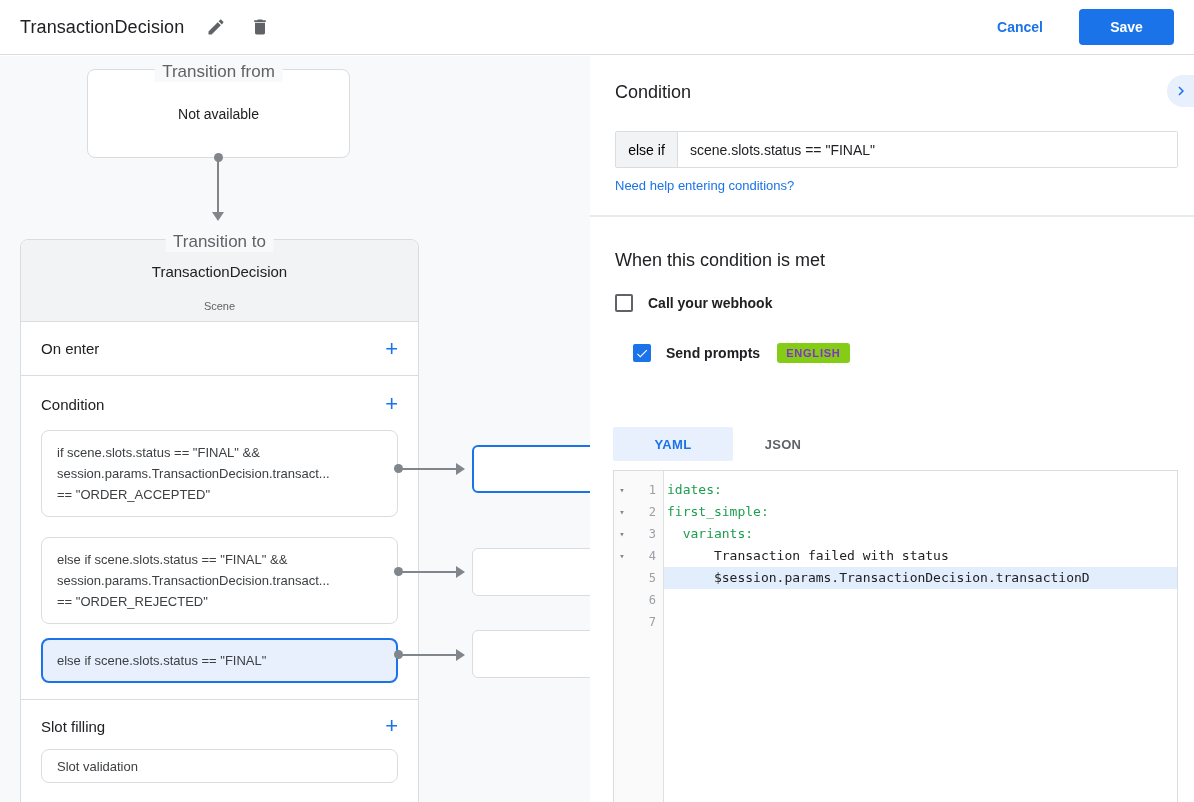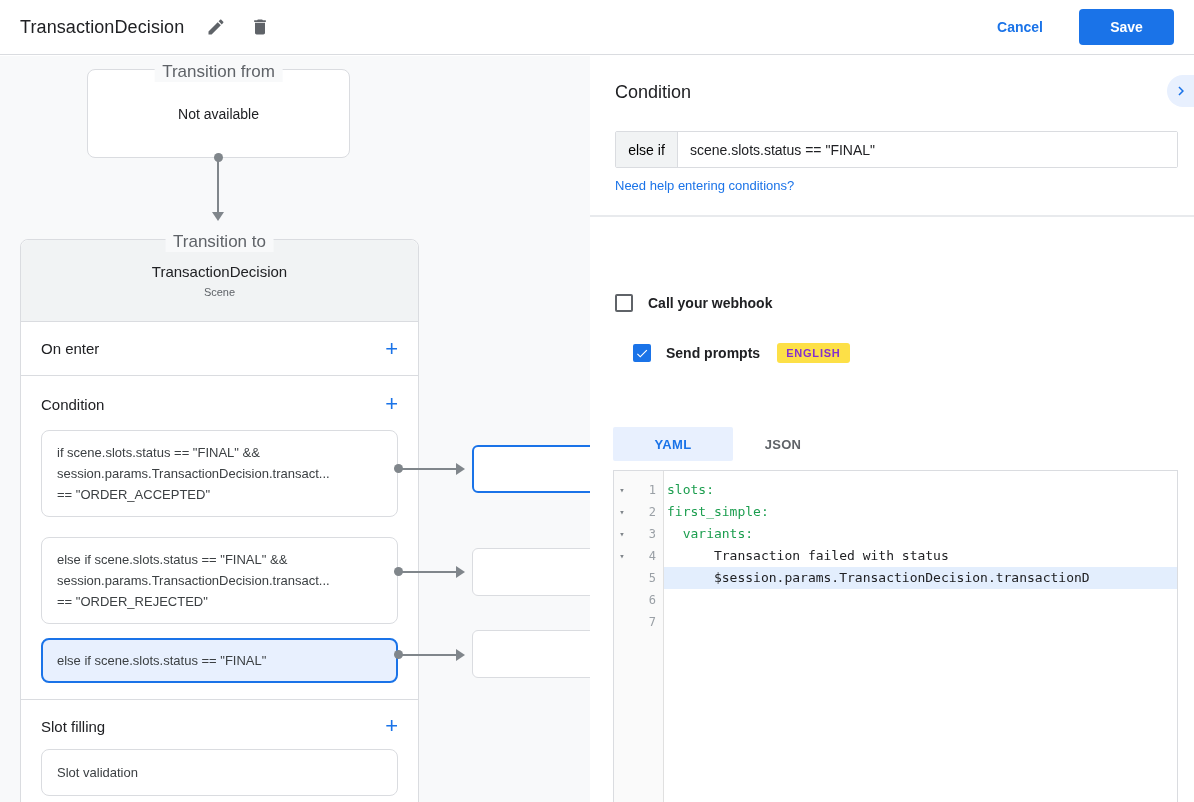--- a/index.html
+++ b/index.html
@@ -38,36 +38,36 @@
   .hline { position:absolute; height:2px; background:#80868b; }
   .arrow-right { position:absolute; width:0; height:0;
                  border-top:6px solid transparent; border-bottom:6px solid transparent;
                  border-left:9px solid #80868b; }
 
   .to-box { position:absolute; left:20px; top:183px; width:399px; height:580px;
             background:#fff; border:1px solid #dadce0; border-radius:8px 8px 0 0; }
   .to-header { height:82px; background:#f1f3f4; border-bottom:1px solid #dadce0;
                border-radius:8px 8px 0 0; text-align:center; padding-top:23px; }
   .to-header .scene-title { font-size:15px; color:#202124; }
-  .to-header .scene-sub { font-size:11px; color:#5f6368; margin-top:6px; }
+  .to-header .scene-sub { font-size:11px; color:#5f6368; margin-top:20px; }
 
   .row-onenter { height:54px; display:flex; align-items:center; justify-content:space-between;
                  padding:0 20px; border-bottom:1px solid #dadce0; }
   .sec-label { font-size:15px; color:#202124; }
   .plus { color:#1a73e8; font-size:22px; font-weight:400; line-height:20px;
           background:none; border:none; cursor:pointer; }
 
   .cond-section { padding:18px 20px 16px 20px; border-bottom:1px solid #dadce0; }
   .sec-head { display:flex; align-items:center; justify-content:space-between; margin-bottom:16px; }
   .card { border:1px solid #dadce0; border-radius:8px; background:#fff;
           padding:11px 15px; font-size:13px; line-height:21px; color:#3c4043; cursor:pointer; }
   .card + .card { margin-top:20px; }
   .card.selected { border:2px solid #1a73e8; background:#e8f0fe; padding:10px 14px; margin-top:14px; }
   .slot-section { padding:16px 20px 16px 20px; }
-  .slot-card { height:47px; display:flex; align-items:center; padding:0 15px; }
+  .slot-card { height:34px; display:flex; align-items:center; padding:0 15px; }
 
   .target-box { position:absolute; left:472px; width:170px; height:48px; background:#fff;
                 border:1px solid #dadce0; border-radius:6px; }
   .target-box.selected { border:2px solid #1a73e8; }
 
   
   .panel { position:absolute; left:590px; top:55px; width:604px; height:747px; background:#fff; }
   .p-abs { position:absolute; }
   .panel h2 { font-size:18px; font-weight:normal; color:#202124; }
   .chev-btn { position:absolute; right:0; top:20px; width:27px; height:32px;
@@ -84,21 +84,21 @@
   .blue-link { color:#1a73e8; font-size:13px; text-decoration:none; cursor:pointer; }
   .panel-divider { position:absolute; left:0; top:160px; width:604px; height:2px; background:#e8eaed; }
 
   .check-row { position:absolute; left:25px; display:flex; align-items:center; }
   .checkbox { width:18px; height:18px; border:2px solid #5f6368; border-radius:2px;
               background:#fff; margin-right:15px; cursor:pointer; flex:none; }
   .checkbox.checked { border-color:#1a73e8; background:#1a73e8;
                       display:flex; align-items:center; justify-content:center; }
   .checkbox.checked svg { fill:#fff; }
   .check-label { font-size:14px; font-weight:bold; color:#202124; }
-  .lang-badge { margin-left:17px; background:#fde047; color:#8430ce; font-size:11px;
+  .lang-badge { margin-left:17px; background:#84cc16; color:#8430ce; font-size:11px;
                 font-weight:bold; letter-spacing:.8px; padding:4px 9px; border-radius:3px; }
   .hint { position:absolute; left:25px; top:320px; width:560px; font-size:13px;
           line-height:17px; color:#202124; }
 
   .tabs { position:absolute; left:23px; top:372px; display:flex;text-align:right; }
   .tab { height:34px; display:flex; align-items:center; justify-content:center;
          font-size:13px; font-weight:bold; letter-spacing:.3px; cursor:pointer; }
   .tab.active { width:120px; background:#e8f0fe; color:#1a73e8; border-radius:2px; }
   .tab.inactive { width:100px; color:#5f6368; }
 
@@ -217,20 +217,21 @@
 
   <div class="cond-input">
     <div class="cond-prefix">else if</div>
     <input class="cond-value" type="text" value="scene.slots.status == &quot;FINAL&quot;" style="">
   </div>
 
   <a class="blue-link p-abs" style="left:25px; top:123px;">Need help entering conditions?</a>
 
   <div class="panel-divider"></div>
 
+  <h2 class="p-abs" style="left:25px; top:195px;">When this condition is met</h2>
 
   <div class="check-row" style="top:239px;">
     <div class="checkbox"></div>
     <span class="check-label">Call your webhook</span>
   </div>
 
   <div class="check-row" style="top:288px;margin-left:18px;">
     <div class="checkbox checked">
       <svg width="15" height="15" viewBox="0 0 24 24">
           <path d="M9 16.17L4.83 12l-1.42 1.41L9 19 21 7l-1.41-1.41z"></path>
@@ -271,21 +272,21 @@
       <div class="g-row">
           <span class="fold"></span>
           <span class="lnum">6</span>
         </div>
       <div class="g-row">
           <span class="fold"></span>
           <span class="lnum">7</span>
         </div>
     </div>
     <div class="code">
-      <div class="c-row"><span class="tok-key">slots:</span></div>
+      <div class="c-row"><span class="tok-key">idates:</span></div>
       <div class="c-row"><span class="tok-key">first_simple:</span></div>
       <div class="c-row"><span class="tok-key">  variants:</span></div>
       <div class="c-row"><span class="tok-plain">      Transaction failed with status</span></div>
       <div class="c-row hl"><span class="tok-plain">      $session.params.TransactionDecision.transactionD</span></div>
       <div class="c-row"></div>
     </div>
   </div>
 </div>
 
 </body></html>

